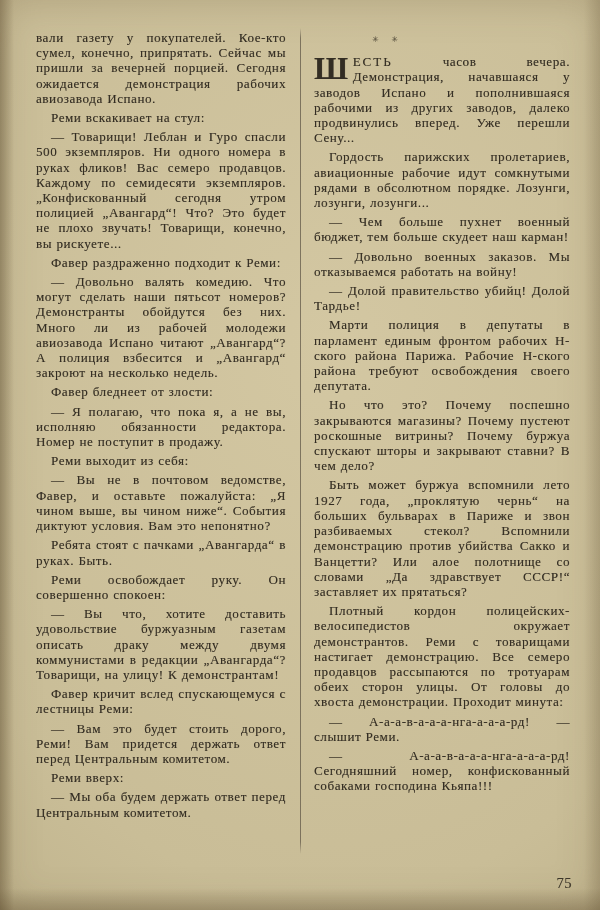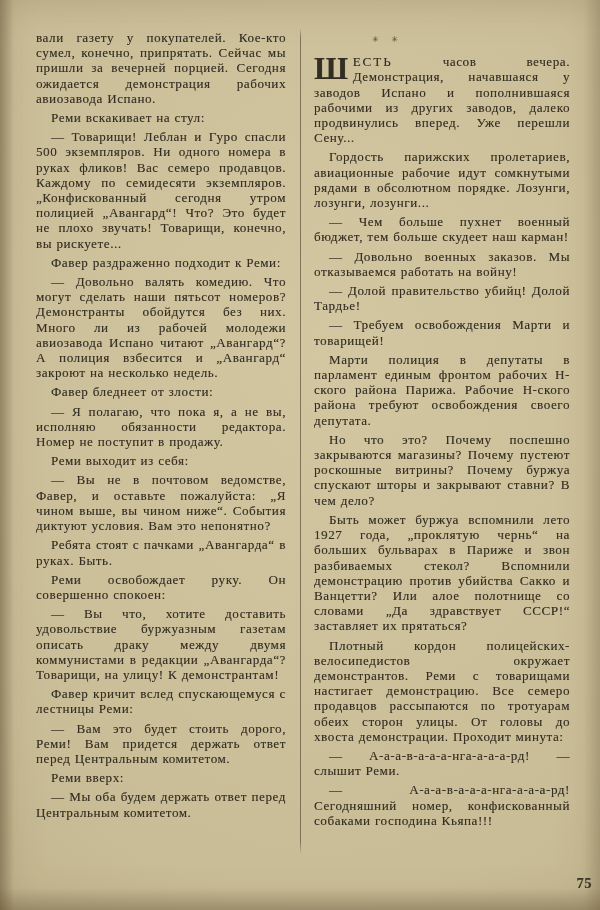--- a/index.html
+++ b/index.html
@@ -60,23 +60,23 @@
   .dropcap{
     float:left;
     font-size:31px;
     line-height:25px;
     font-weight:bold;
     padding:2px 4px 0 0;
   }
   .lead-word{letter-spacing:2px;}
   .page-number{
     position:absolute;
-    right:8px;
+    right:28px;
     bottom:18px;
-    font-weight:bold;
+    font-weight:normal;
     font-size:14.5px;
     letter-spacing:.5px;
     color:#3c362a;
     text-shadow:.3px .3px .5px rgba(50,40,25,.35);
   }
 </style>
 </head>
 <body>
 
 <div class="page">
@@ -106,21 +106,20 @@
     <div class="col right">
       <div class="ornament">✳ ✳</div>
 
       <p class="lead"><span class="dropcap">Ш</span><span class="lead-word">ЕСТЬ</span> <span>часов вечера. Демонстрация, начавшаяся у заводов Испано и пополнившаяся рабочими из других заводов, далеко продвинулись вперед. Уже перешли Сену...</span></p>
 
       <div class="right-paras">
           <p>Гордость парижских пролетариев, авиационные рабочие идут сомкнутыми рядами в обсолютном порядке. Лозунги, лозунги, лозунги...</p>
           <p>— Чем больше пухнет военный бюджет, тем больше скудеет наш карман!</p>
           <p>— Довольно военных заказов. Мы отказываемся работать на войну!</p>
           <p>— Долой правительство убийц! Долой Тардье!</p>
-          <p>— Требуем освобождения Марти и товарищей!</p>
           <p>Марти полиция в депутаты в парламент единым фронтом рабочих Н-ского района Парижа. Рабочие Н-ского района требуют освобождения своего депутата.</p>
           <p>Но что это? Почему поспешно закрываются магазины? Почему пустеют роскошные витрины? Почему буржуа спускают шторы и закрывают ставни? В чем дело?</p>
           <p>Быть может буржуа вспомнили лето 1927 года, „проклятую чернь“ на больших бульварах в Париже и звон разбиваемых стекол? Вспомнили демонстрацию против убийства Сакко и Ванцетти? Или алое полотнище со словами „Да здравствует СССР!“ заставляет их прятаться?</p>
           <p>Плотный кордон полицейских-велосипедистов окружает демонстрантов. Реми с товарищами настигает демонстрацию. Все семеро продавцов рассыпаются по тротуарам обеих сторон улицы. От головы до хвоста демонстрации. Проходит минута:</p>
           <p>— А-а-а-в-а-а-а-нга-а-а-а-рд! — слышит Реми.</p>
           <p>— А-а-а-в-а-а-а-нга-а-а-а-рд! Сегодняшний номер, конфискованный собаками господина Кьяпа!!!</p>
         </div>
     </div>
 
   </div>

